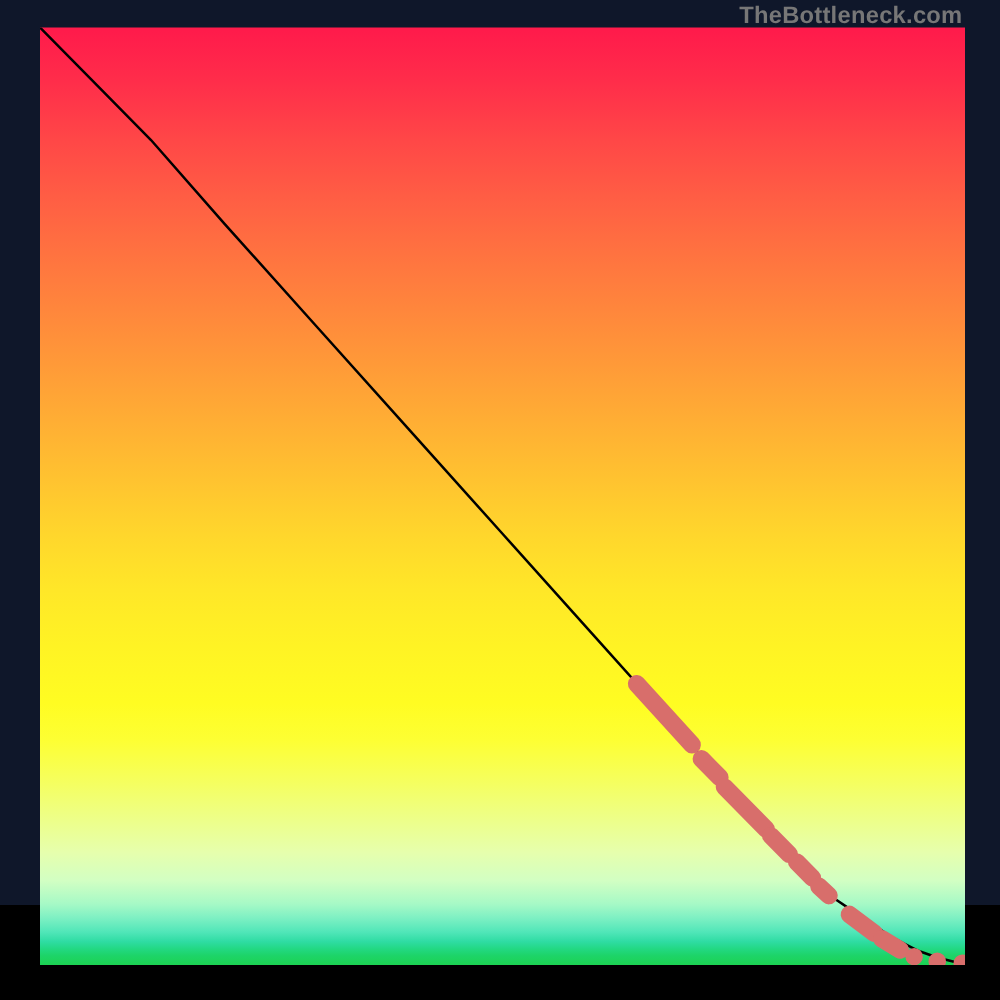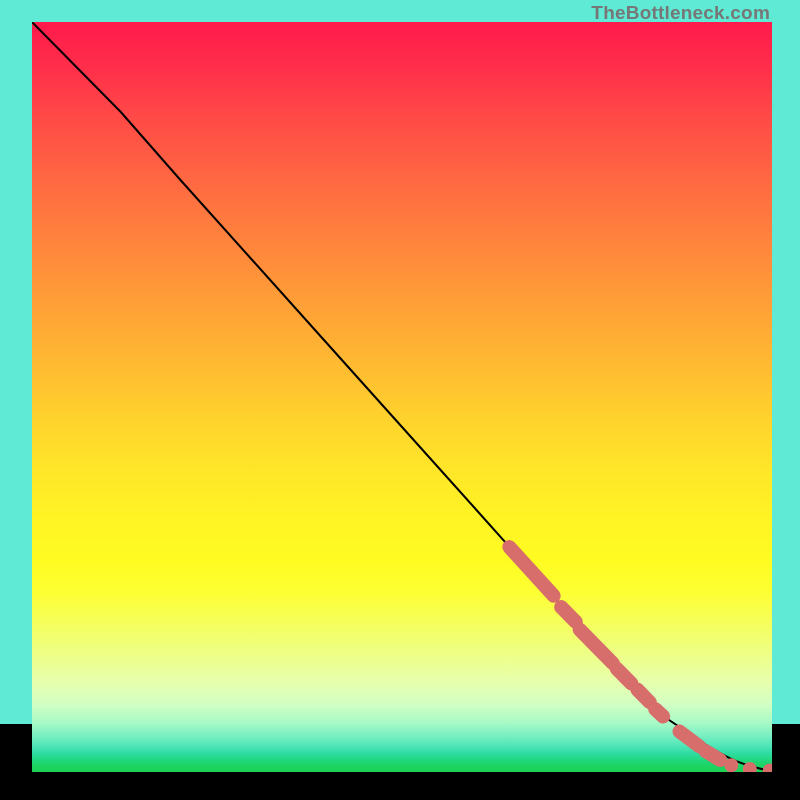--- a/index.html
+++ b/index.html
@@ -8,21 +8,21 @@
     width: 800px;
     height: 800px;
     overflow: hidden;
     background: #000;
     font-family: Arial, Helvetica, sans-serif;
   }
   .frame {
     position: relative;
     width: 800px;
     height: 724px;
-    background: #5eead4;
+    background: #0f172a;
   }
   .plot {
     position: absolute;
     left: 32px;
     top: 22px;
     width: 740px;
     height: 750px;
     
     background: linear-gradient(
       to bottom,

